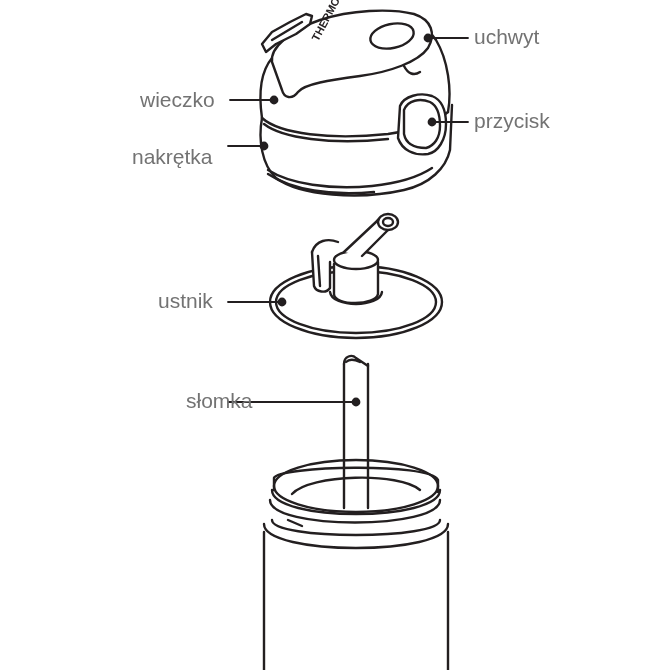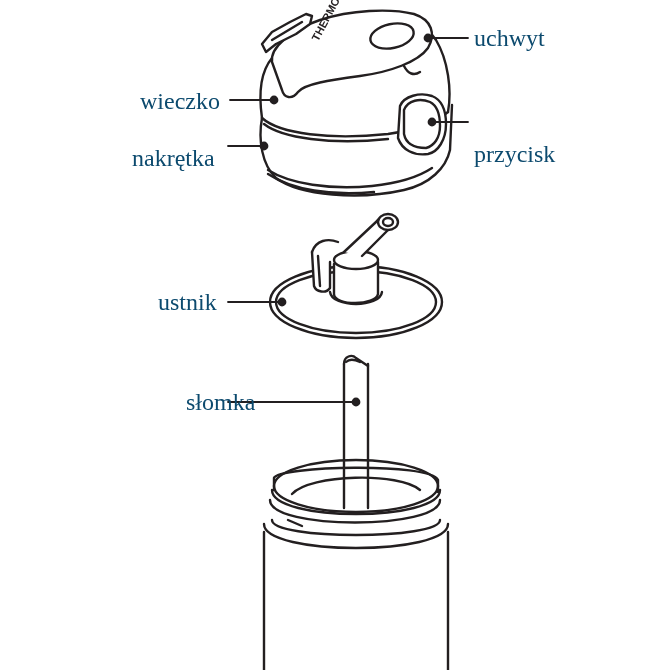--- a/index.html
+++ b/index.html
@@ -1,19 +1,19 @@
 <!DOCTYPE html>
 <html><head>
 <meta charset="utf-8">
 <style>
   html, body { margin: 0; padding: 0; background: #ffffff; }
   body { width: 656px; height: 670px; position: relative; overflow: hidden;
          font-family: "Liberation Sans", "DejaVu Sans", sans-serif; }
   #diagram { position: absolute; left: 0; top: 0; width: 656px; height: 670px; }
-  .label { position: absolute; font-size: 24px; color: #0c4a6e; line-height: 1; white-space: nowrap; font-family: Liberation Serif, serif; }
+  .label { position: absolute; font-size: 21px; color: #737373; line-height: 1; white-space: nowrap; }
 </style>
 </head>
 <body>
 
 <svg id="diagram" viewBox="0 0 656 670" xmlns="http://www.w3.org/2000/svg">
   <g fill="none" stroke="#231f20" stroke-width="2.4" stroke-linecap="round" stroke-linejoin="round">
 
     <g>
 
       <path d="M262 118 C258 140 262 165 276 178 C300 196 360 200 404 190 C430 184 446 168 450 150 L452 105" fill="#fff"></path>
@@ -88,16 +88,16 @@
       <line x1="228" y1="302" x2="282" y2="302"></line>
       <circle cx="282" cy="302" r="3.5" fill="#231f20"></circle>
       <line x1="228" y1="402" x2="356" y2="402"></line>
       <circle cx="356" cy="402" r="3.5" fill="#231f20"></circle>
     </g>
   </g>
 </svg>
 
 <div class="label" style="left:474px;top:26px;">uchwyt</div>
 <div class="label" style="left:140px;top:89px;">wieczko</div>
-<div class="label" style="left:474px;top:110px;margin-top:32px;">przycisk</div>
+<div class="label" style="left:474px;top:110px;">przycisk</div>
 <div class="label" style="left:132px;top:146px;">nakrętka</div>
 <div class="label" style="left:158px;top:290px;text-align:right;">ustnik</div>
 <div class="label" style="left:146px;top:390px;margin-left:40px;">słomka</div>
 
 </body></html>

